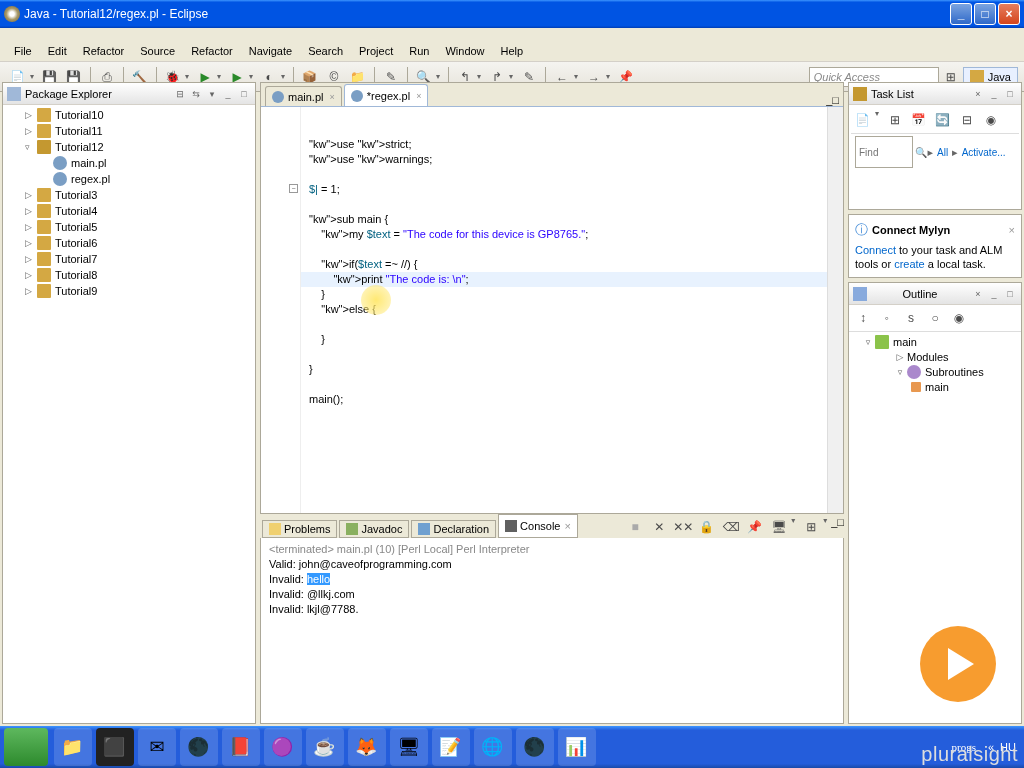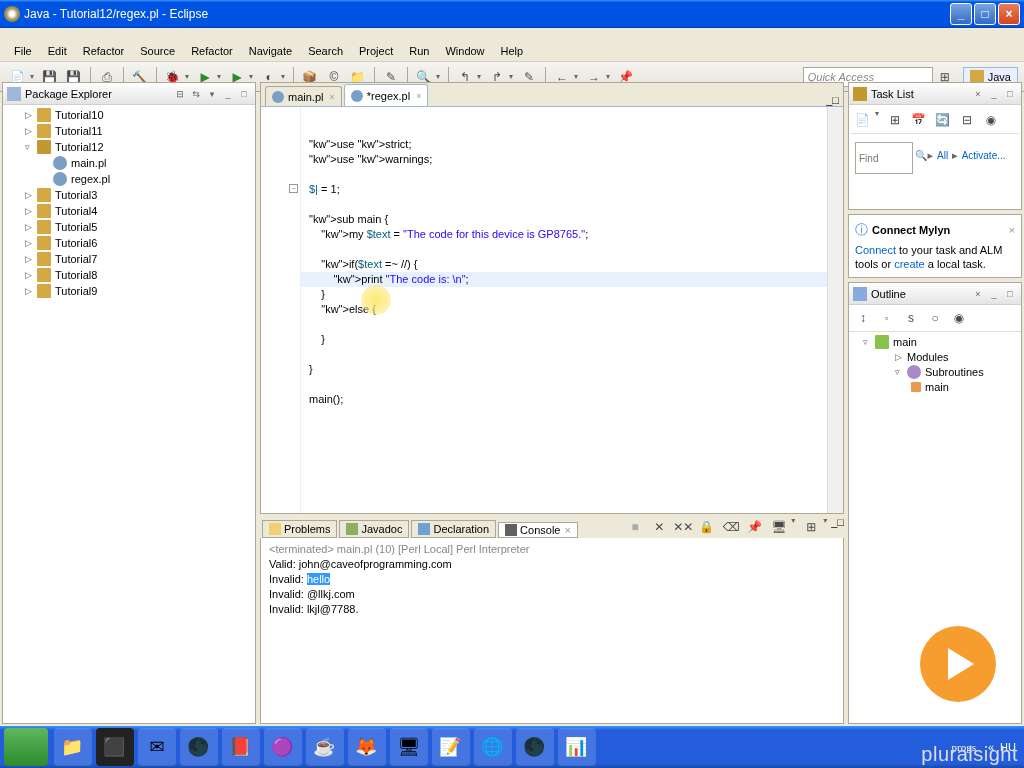--- a/index.html
+++ b/index.html
@@ -16,21 +16,21 @@
 
 .menubar { height: 22px; background: #ece9d8; display: flex; align-items: center; padding: 0 6px; border-bottom: 1px solid #d4d0c8; margin-top: 12px; }
 .menubar span { padding: 2px 8px; cursor: default; }
 
 
 .toolbar { height: 30px; background: linear-gradient(#f5f4f0, #e6e3da); display: flex; align-items: center; padding: 0 6px; border-bottom: 1px solid #aca899; }
 .tbtn { width: 22px; height: 22px; margin: 0 1px; border: 1px solid transparent; border-radius: 2px; display: flex; align-items: center; justify-content: center; font-size: 12px; color: #4a4a4a; }
 .tsep { width: 1px; height: 20px; background: #aca899; margin: 0 4px; }
 .tdrop { width: 8px; font-size: 8px; color: #666; }
 .quickaccess { margin-left: auto; width: 130px; height: 20px; border: 1px solid #aca899; padding: 0 4px; font-style: italic; color: #888; display: flex; align-items: center; background: #fff; }
-.persp { margin-left: 6px; padding: 2px 6px; border: 1px solid #a0b8d8; background: #e8f0ff; display: flex; align-items: center; }
+.persp { padding: 2px 6px; border: 1px solid #a0b8d8; background: #e8f0ff; display: flex; align-items: center; }
 
 
 .workbench { position: absolute; top: 80px; left: 0; right: 0; bottom: 42px; display: flex; }
 .left { width: 258px; display: flex; flex-direction: column; }
 .center { flex: 1; display: flex; flex-direction: column; }
 .right { width: 178px; display: flex; flex-direction: column; }
 
 
 .view { background: #fff; border: 1px solid #aca899; margin: 2px; display: flex; flex-direction: column; }
 .viewtitle { height: 22px; background: linear-gradient(#fff, #e4e4e4); display: flex; align-items: center; padding: 0 4px; border-bottom: 1px solid #d4d0c8; }
@@ -62,34 +62,34 @@
 .highlighted-line { background: #e8f2fe; }
 .cursor-highlight { position: absolute; left: 60px; top: 178px; width: 30px; height: 30px; background: radial-gradient(rgba(255,230,100,0.9), rgba(255,230,100,0.3)); border-radius: 50%; pointer-events: none; }
 .str { color: #2a00ff; }
 .var { color: #006080; }
 .code-scroll { width: 16px; background: #f0f0f0; border-left: 1px solid #ddd; }
 
 
 .bottom { height: 208px; margin: 2px; }
 .btabs { height: 22px; display: flex; align-items: flex-end; background: #ece9d8; }
 .btab { height: 18px; padding: 0 6px; display: flex; align-items: center; border: 1px solid #aca899; margin-left: 2px; background: #ece9d8; font-size: 11px; }
-.btab.active { background: #fff; height: 16px; }
+.btab.active { background: #fff; height: 24px; }
 .btab .bicon { width: 12px; height: 12px; margin-right: 3px; }
 .bicon.prob { background: #f0d070; }
 .bicon.jdoc { background: #8ab060; }
 .bicon.decl { background: #70a0d0; }
 .bicon.cons { background: #606060; }
 .btoolbar { display: flex; margin-left: auto; }
 .console-body { background: #fff; border: 1px solid #aca899; border-top: none; padding: 4px 8px; font-family: Consolas, monospace; font-size: 12px; line-height: 15px; height: calc(100% - 22px); overflow: auto; }
 .console-header { color: #888; font-size: 11px; }
 .sel { background: #3399ff; color: #fff; }
 
 
 .findrow { display: flex; align-items: center; padding: 2px 4px; }
-.findbox { width: 58px; height: 28px; border: 1px solid #aca899; padding: 15px 3px; font-size: 10px; margin-right: 2px; margin-top: 6px; }
+.findbox { width: 58px; height: 28px; border: 1px solid #aca899; padding: 15px 3px; font-size: 10px; margin-right: 2px; }
 .findbtn { font-size: 10px; margin: 0 4px; color: #0066cc; }
 .mylyn-box { border: 1px solid #aca899; margin: 2px; padding: 6px; font-size: 11px; background: #fff; }
 .mylyn-box a { color: #0066cc; margin-top: 22px; }
 .outline-tree .tree-item { padding-left: 28px; }
 .outline-tree .tree-item.l2 { padding-left: 44px; }
 .outline-tree .tree-item.l3 { padding-left: 60px; }
 
 
 .taskbar { position: absolute; bottom: 0; left: 0; right: 0; height: 42px; background: linear-gradient(#3d95ff, #245ddb 10%, #245ddb 90%, #1a4aa8); display: flex; align-items: center; }
 .start { width: 44px; height: 38px; background: linear-gradient(#5eb85e, #2d8a2d); border-radius: 4px; margin: 0 4px; }
@@ -358,21 +358,21 @@
         <span style="color:#4a90d9; font-size:13px; margin-right:4px;">ⓘ</span>
         <b>Connect Mylyn</b>
         <span style="flex:1;"></span>
         <span style="color:#999;">×</span>
       </div>
       <div style="line-height:14px;">
         <a>Connect</a><span> to your task and ALM tools or </span><a>create</a><span> a local task.</span>
       </div>
     </div>
 
-    <div class="view" style="flex:1;">
+    <div class="view" style="flex:1;text-align:center;">
       <div class="viewtitle">
         <div class="vicon" style="background:#88aadd;"></div>
         <div class="vname">Outline</div>
         <div class="vbtn">×</div>
         <div class="vbtn">_</div>
         <div class="vbtn">□</div>
       </div>
       <div style="display:flex; padding:2px; border-bottom:1px solid #ddd;">
         <div class="tbtn">↕</div>
         <div class="tbtn">◦</div>

